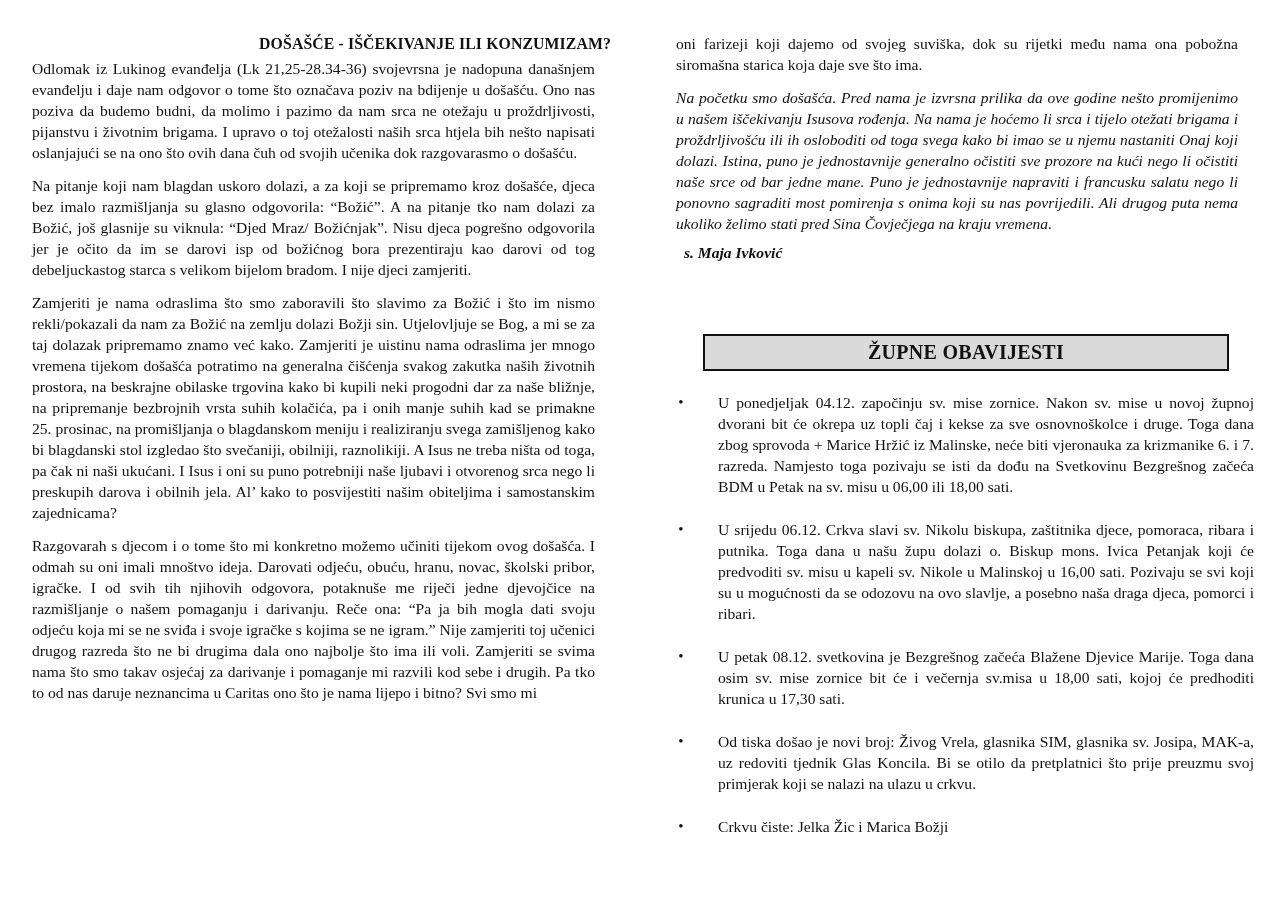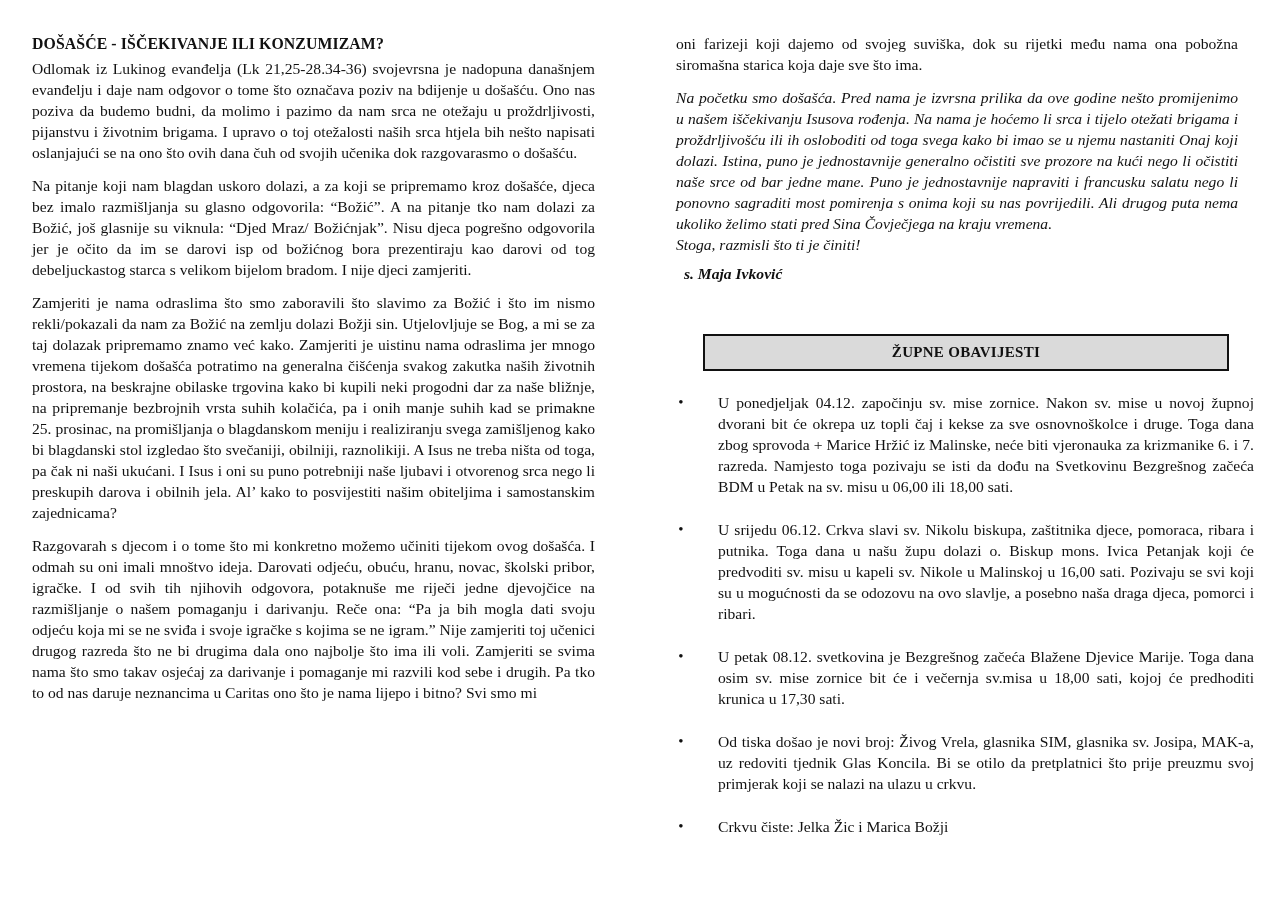--- a/index.html
+++ b/index.html
@@ -8,31 +8,31 @@
     font-family: "Liberation Serif", "DejaVu Serif", serif;
     color: #111111;
   }
   .col {
     position: absolute; top: 33px;
     font-size: 15.6px; line-height: 21px;
   }
   .col-left { left: 32px; width: 579px; }
   .col-right { left: 676px; width: 578px; top: 33px; }
   .title {
-    text-align: left; font-weight: bold; font-size: 15.8px;
+    text-align: right; font-weight: bold; font-size: 15.8px;
     margin: 0 0 4px 0; line-height: 21px; letter-spacing: 0.1px;
   }
   p { margin: 0 16px 12px 0; text-align: justify; text-align-last: auto; }
   .tight { margin-bottom: 0; font-style: italic; }
   .sig { font-weight: bold; font-style: italic; margin: 8px; }
   .banner {
     position: absolute; left: 703px; top: 334px; width: 522px; height: 33px;
     background: #dadada; border: 2px solid #111111; box-sizing: content-box;
     display: flex; align-items: center; justify-content: center;
-    font-weight: bold; font-size: 15px; letter-spacing: 0.3px;
+    font-weight: bold; font-size: 20px; letter-spacing: 0.3px;
   }
   .notices {
     position: absolute; left: 676px; top: 392px; width: 578px;
     font-size: 15.6px; line-height: 21px; margin: 0; padding: 0; list-style: none;
   }
   .notice { position: relative; padding-left: 42px; text-align: justify; margin-bottom: 22px; }
   .notice .bullet {
     position: absolute; left: 0; top: 0; width: 10px; text-align: center; font-size: 15px;
   }
   .notice.n1 { margin-bottom: 22px; }
@@ -47,21 +47,20 @@
   <div class="title">DOŠAŠĆE - IŠČEKIVANJE ILI KONZUMIZAM?</div>
   <p>Odlomak iz Lukinog evanđelja (Lk 21,25-28.34-36) svojevrsna je nadopuna današnjem evanđelju i daje nam odgovor o tome što označava poziv na bdijenje u došašću. Ono nas poziva da budemo budni, da molimo i pazimo da nam srca ne otežaju u proždrljivosti, pijanstvu i životnim brigama. I upravo o toj otežalosti naših srca htjela bih nešto napisati oslanjajući se na ono što ovih dana čuh od svojih učenika dok razgovarasmo o došašću.</p>
   <p>Na pitanje koji nam blagdan uskoro dolazi, a za koji se pripremamo kroz došašće, djeca bez imalo razmišljanja su glasno odgovorila: “Božić”. A na pitanje tko nam dolazi za Božić, još glasnije su viknula: “Djed Mraz/ Božićnjak”. Nisu djeca pogrešno odgovorila jer je očito da im se darovi isp od božićnog bora prezentiraju kao darovi od tog debeljuckastog starca s velikom bijelom bradom. I nije djeci zamjeriti.</p>
   <p>Zamjeriti je nama odraslima što smo zaboravili što slavimo za Božić i što im nismo rekli/pokazali da nam za Božić na zemlju dolazi Božji sin. Utjelovljuje se Bog, a mi se za taj dolazak pripremamo znamo već kako. Zamjeriti je uistinu nama odraslima jer mnogo vremena tijekom došašća potratimo na generalna čišćenja svakog zakutka naših životnih prostora, na beskrajne obilaske trgovina kako bi kupili neki progodni dar za naše bližnje, na pripremanje bezbrojnih vrsta suhih kolačića, pa i onih manje suhih kad se primakne 25. prosinac, na promišljanja o blagdanskom meniju i realiziranju svega zamišljenog kako bi blagdanski stol izgledao što svečaniji, obilniji, raznolikiji. A Isus ne treba ništa od toga, pa čak ni naši ukućani. I Isus i oni su puno potrebniji naše ljubavi i otvorenog srca nego li preskupih darova i obilnih jela. Al’ kako to posvijestiti našim obiteljima i samostanskim zajednicama?</p>
   <p>Razgovarah s djecom i o tome što mi konkretno možemo učiniti tijekom ovog došašća. I odmah su oni imali mnoštvo ideja. Darovati odjeću, obuću, hranu, novac, školski pribor, igračke. I od svih tih njihovih odgovora, potaknuše me riječi jedne djevojčice na razmišljanje o našem pomaganju i darivanju. Reče ona: “Pa ja bih mogla dati svoju odjeću koja mi se ne sviđa i svoje igračke s kojima se ne igram.” Nije zamjeriti toj učenici drugog razreda što ne bi drugima dala ono najbolje što ima ili voli. Zamjeriti se svima nama što smo takav osjećaj za darivanje i pomaganje mi razvili kod sebe i drugih. Pa tko to od nas daruje neznancima u Caritas ono što je nama lijepo i bitno? Svi smo mi</p>
 </div>
 
 <div class="col col-right">
   <p>oni farizeji koji dajemo od svojeg suviška, dok su rijetki među nama ona pobožna siromašna starica koja daje sve što ima.</p>
   <p class="tight">Na početku smo došašća. Pred nama je izvrsna prilika da ove godine nešto promijenimo u našem iščekivanju Isusova rođenja. Na nama je hoćemo li srca i tijelo otežati brigama i proždrljivošću ili ih osloboditi od toga svega kako bi imao se u njemu nastaniti Onaj koji dolazi. Istina, puno je jednostavnije generalno očistiti sve prozore na kući nego li očistiti naše srce od bar jedne mane. Puno je jednostavnije napraviti i francusku salatu nego li ponovno sagraditi most pomirenja s onima koji su nas povrijedili. Ali drugog puta nema ukoliko želimo stati pred Sina Čovječjega na kraju vremena.</p>
-  <p class="tight">Stoga, razmisli što ti je činiti!</p>
   <p class="sig">s. Maja Ivković</p>
 </div>
 
 <div class="banner">ŽUPNE OBAVIJESTI</div>
 
 <ul class="notices">
   <li class="notice n1">
     <span class="bullet">•</span>
     <span>U ponedjeljak 04.12. započinju sv. mise zornice. Nakon sv. mise u novoj župnoj dvorani bit će okrepa uz topli čaj i kekse za sve osnovnoškolce i druge. Toga dana zbog sprovoda + Marice Hržić iz Malinske, neće biti vjeronauka za krizmanike 6. i 7. razreda. Namjesto toga pozivaju se isti da dođu na Svetkovinu Bezgrešnog začeća BDM u Petak na sv. misu u 06,00 ili 18,00 sati.</span>
   </li>

